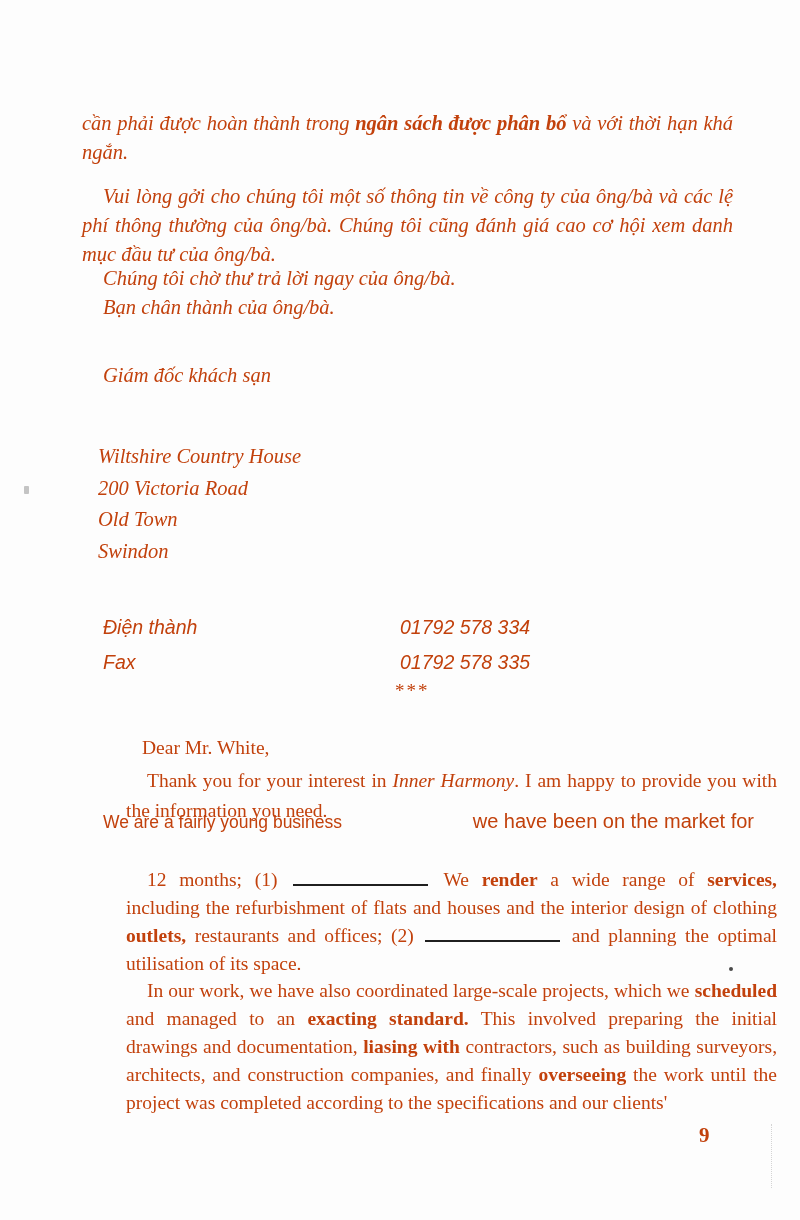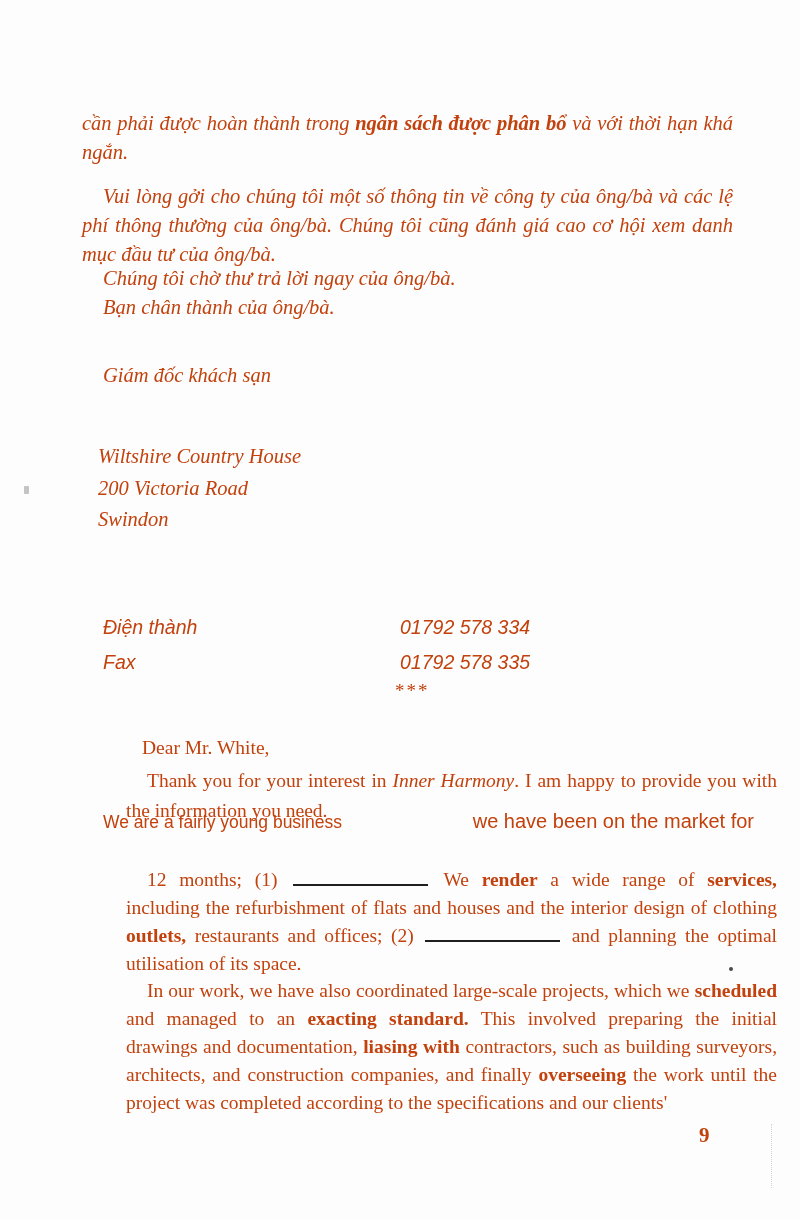--- a/index.html
+++ b/index.html
@@ -68,20 +68,21 @@
   <p class="blk vi ind" style="top:243px;">Chúng tôi chờ thư trả lời ngay của ông/bà.</p>
 
   <p class="blk vi ind" style="top:272px;">Bạn chân thành của ông/bà.</p>
 
 
   <p class="blk vi ind" style="top:340px;">Giám đốc khách sạn</p>
 
   <div class="blk vi" style="top:393px;line-height:31.5px;padding-left:16px;margin-top:48px;">
     <div>Wiltshire Country House</div>
     <div>200 Victoria Road</div>
+    <div>Old Town</div>
     <div>Swindon</div>
   </div>
 
   <div class="blk sans contact-row" style="top:616px;">
     <span class="contact-label">Điện thành</span><span>01792 578 334</span>
   </div>
   <div class="blk sans contact-row" style="top:651px;">
     <span class="contact-label">Fax</span><span>01792 578 335</span>
   </div>
   <div class="blk contact-divider" style="top:680px;">***</div>

